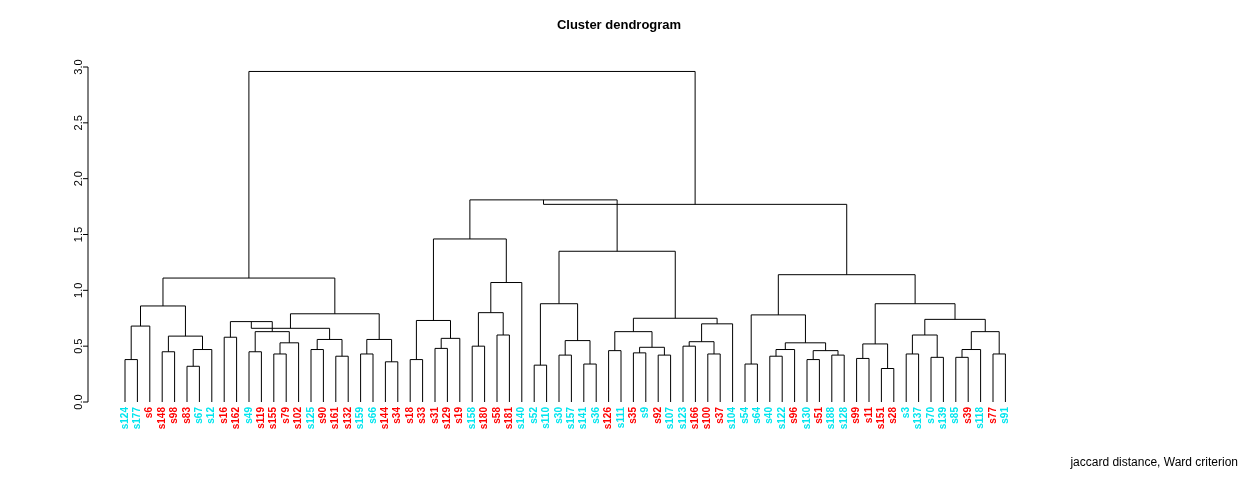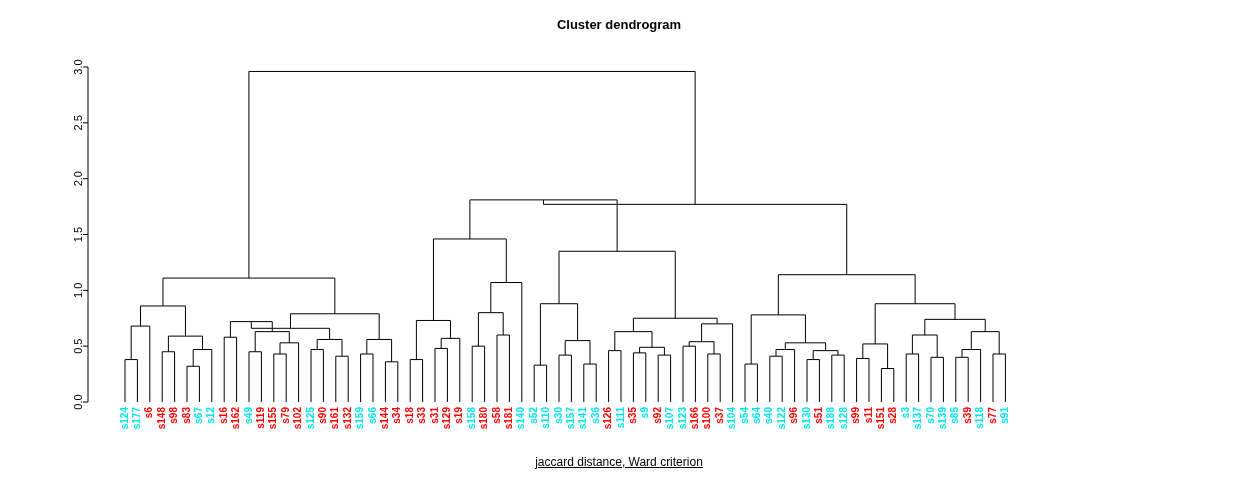--- a/index.html
+++ b/index.html
@@ -3,22 +3,22 @@
 <meta charset="utf-8">
 <style>
   html,body{margin:0;padding:0;background:#ffffff;}
   body{width:1238px;height:500px;overflow:hidden;font-family:"Liberation Sans",sans-serif;}
   #plot{position:relative;width:1238px;height:412px;}
   #title{
     position:absolute;left:0;top:17px;width:1238px;text-align:center;
     font-size:13px;font-weight:bold;color:#000;letter-spacing:0px;
   }
   #xlab{
-    position:absolute;left:0;top:455px;width:1238px;text-align:center;
-    font-size:12px;color:#000;text-decoration:underline;
+    position:absolute;left:0;top:455px;width:1238px;text-align:right;
+    font-size:12px;color:#000;
   }
   svg{position:absolute;left:0;top:0;}
   .tick-text{font-family:"Liberation Sans",sans-serif;font-size:11px;fill:#000;}
   .leaf-text{font-family:"Liberation Sans",sans-serif;font-size:10px;font-weight:bold;}
 </style>
 </head>
 <body>
 
 <div id="plot">
   <div id="title">Cluster dendrogram</div>

